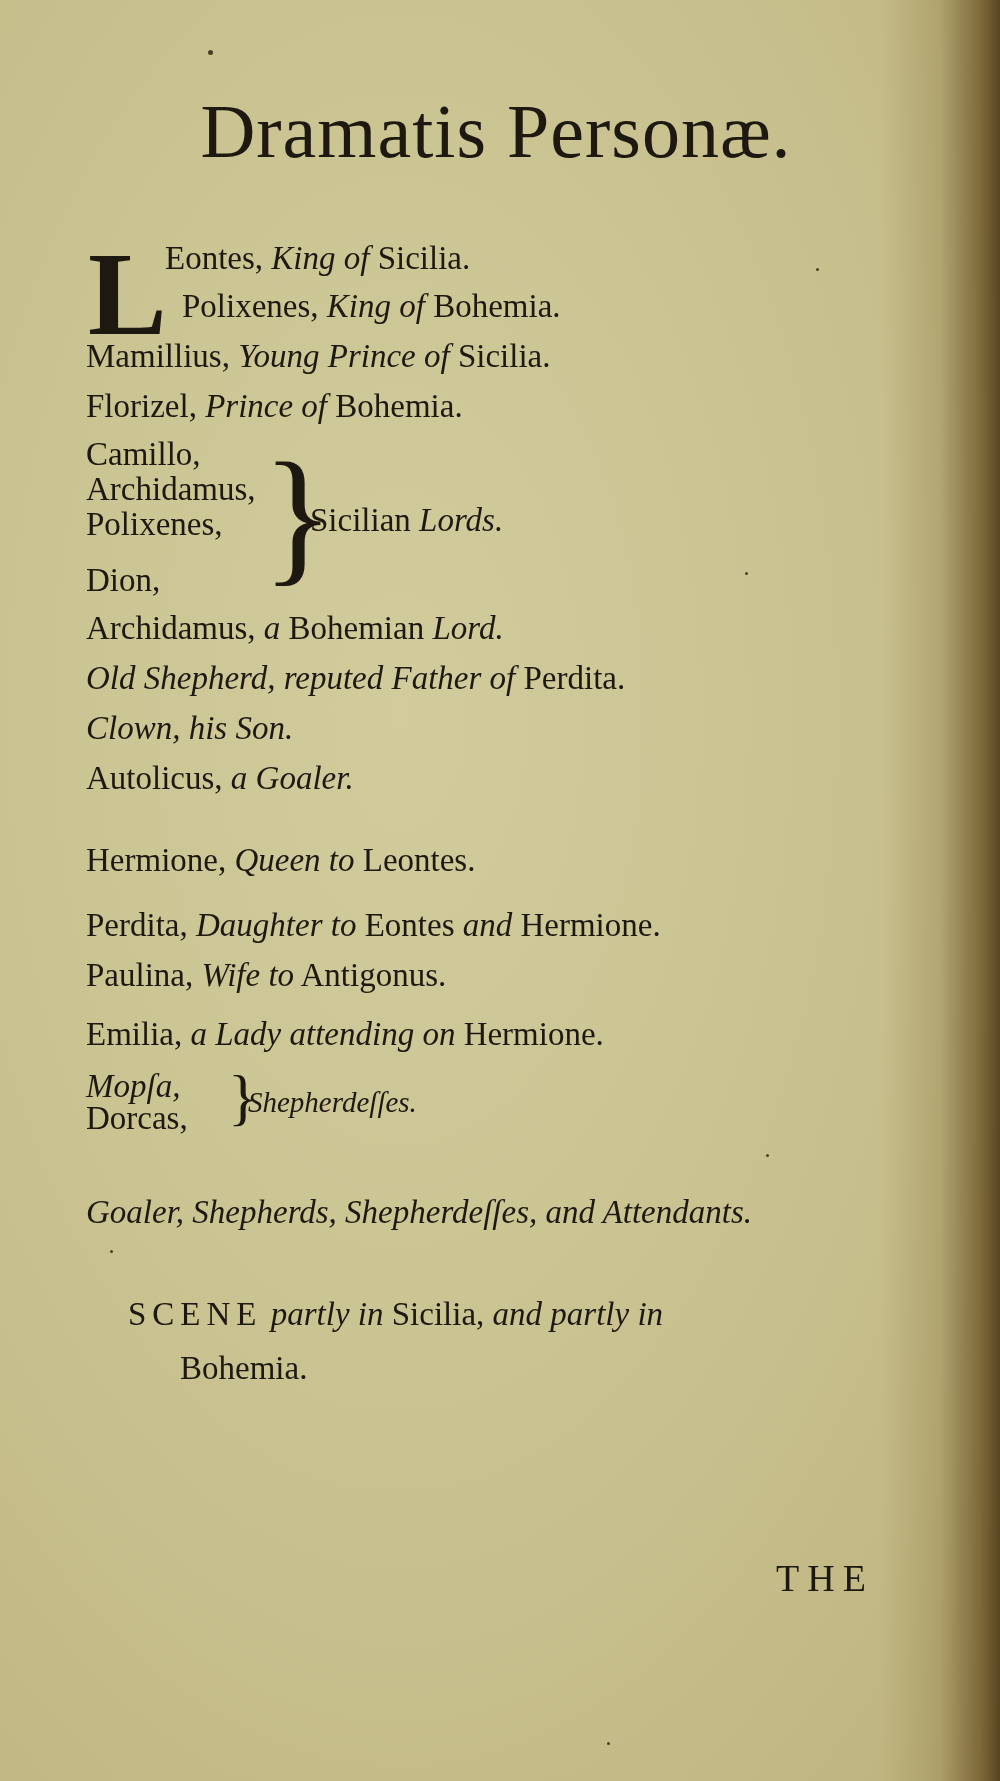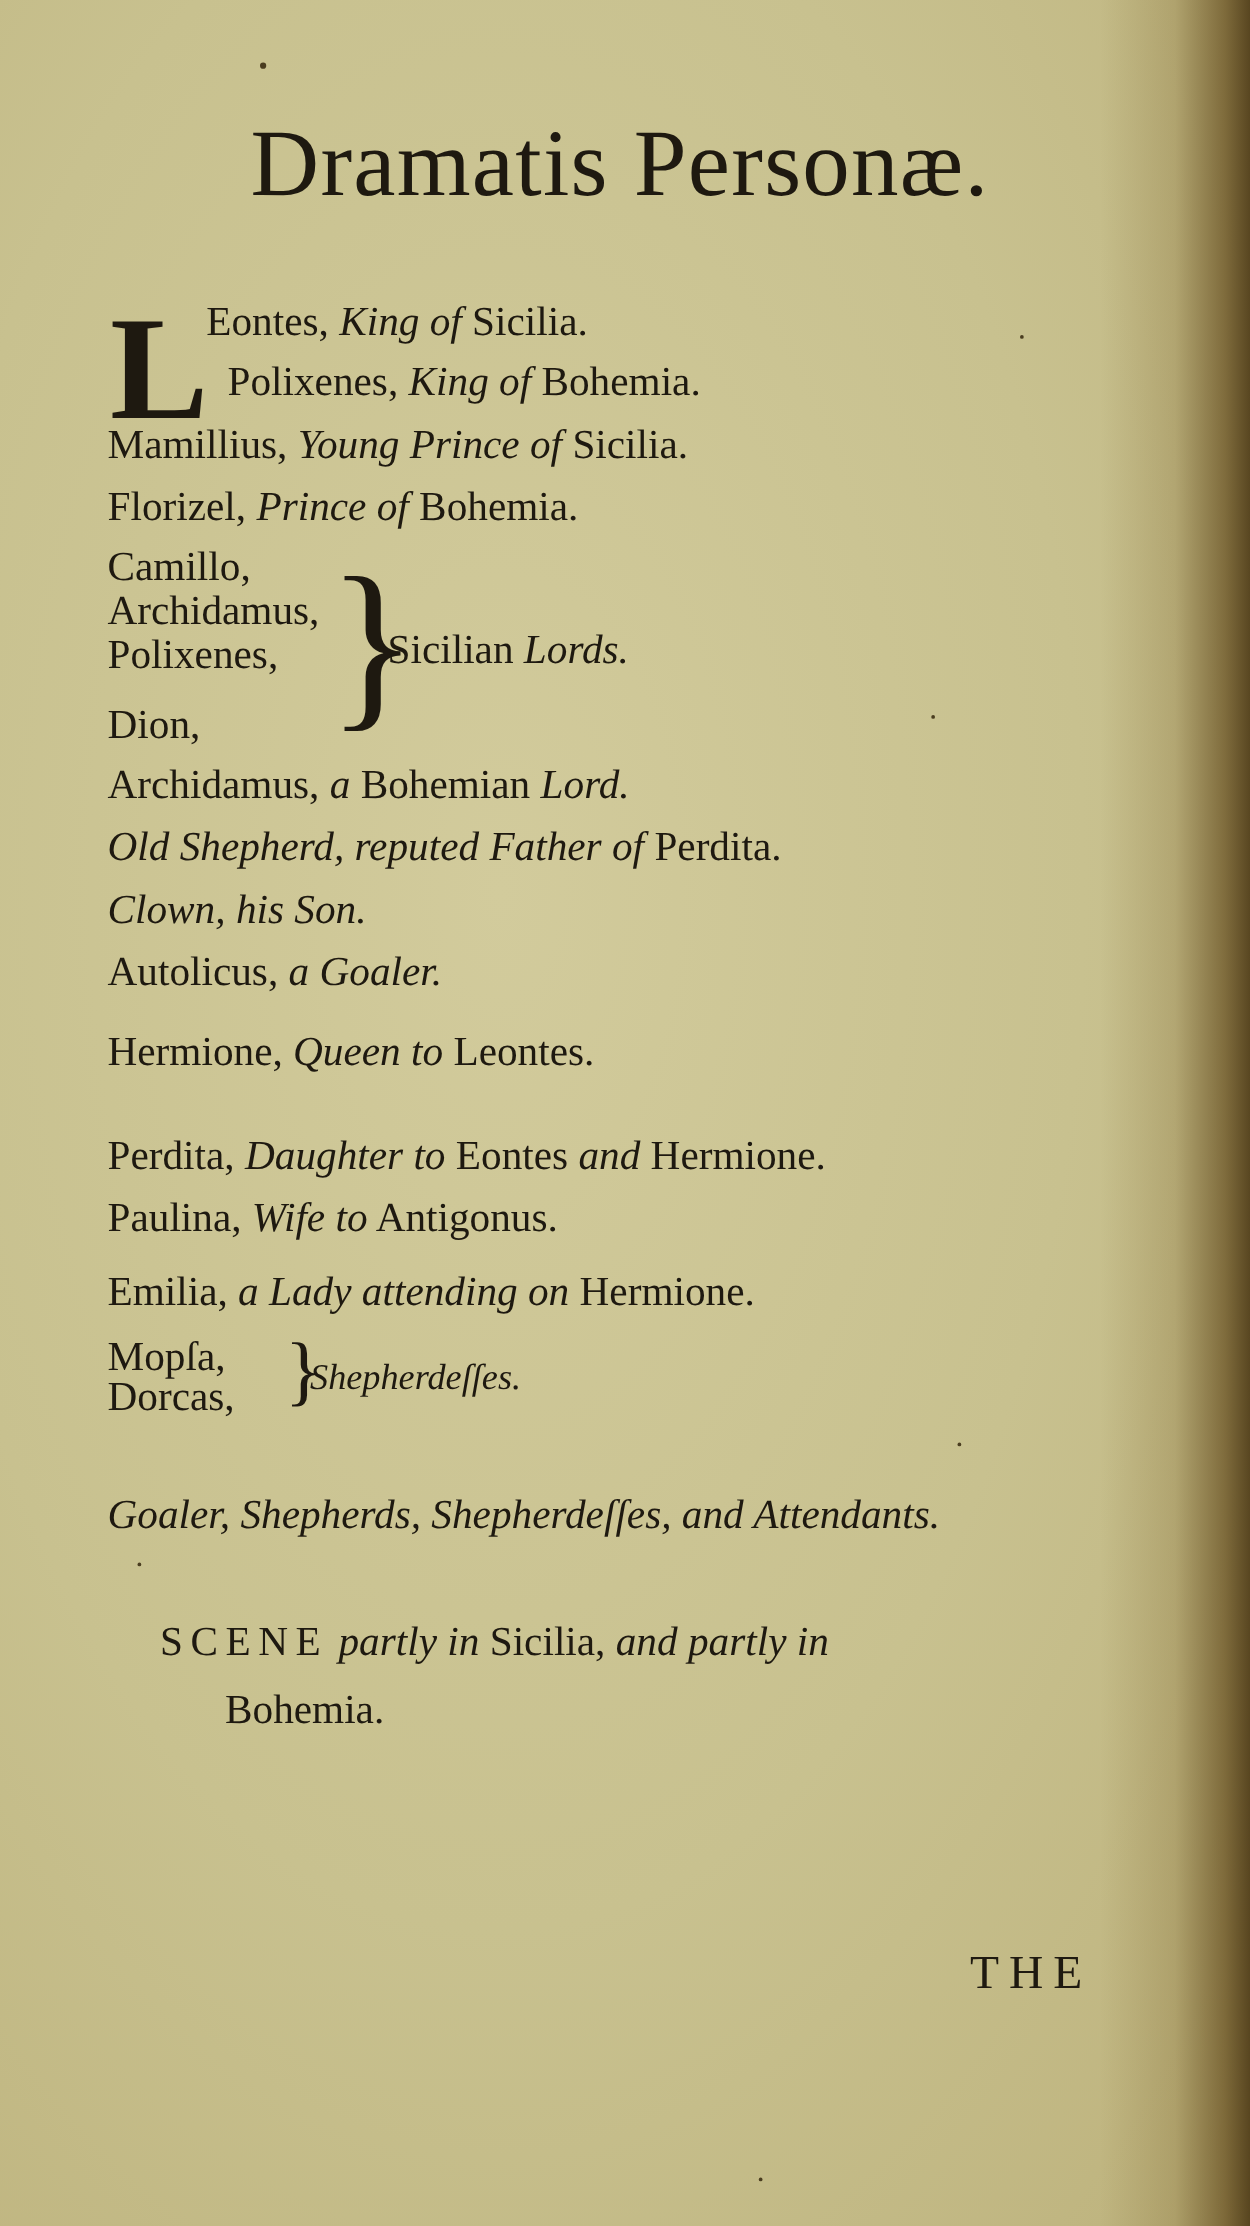--- a/index.html
+++ b/index.html
@@ -84,21 +84,21 @@
   </div>
   <div class="line" style="top:678px;margin-top:32px;">
     <span class="it">Clown,</span>
     <span class="it">his Son.</span>
   </div>
   <div class="line" style="top:760px;">
     <span>Autolicus,</span>
     <span class="it">a Goaler.</span>
   </div>
 
-  <div class="line" style="top:824px;">
+  <div class="line" style="top:842px;">
     <span>Hermione,</span>
     <span class="it">Queen to</span>
     <span>Leontes.</span>
   </div>
   <div class="line" style="top:907px;">
     <span>Perdita,</span>
     <span class="it">Daughter to</span>
     <span>Eontes</span>
     <span class="it">and</span>
     <span>Hermione.</span>
@@ -107,21 +107,21 @@
     <span>Paulina,</span>
     <span class="it">Wife to</span>
     <span>Antigonus.</span>
   </div>
   <div class="line" style="top:1016px;">
     <span>Emilia,</span>
     <span class="it">a Lady attending on</span>
     <span>Hermione.</span>
   </div>
 
-  <div class="group-name" style="top:1068px;">Mopſa,</div>
+  <div class="group-name" style="top:1068px;font-style:italic;">Mopſa,</div>
   <div class="group-name" style="top:1100px;">Dorcas,</div>
   <div class="brace-small" style="left:228px; top:1066px;">}</div>
   <div class="line it" style="left:248px; top:1086px; font-size:29px;">Shepherdeſſes.</div>
 
   <div class="line it" style="top:1194px;">Goaler, Shepherds, Shepherdeſſes, and Attendants.</div>
 
   <div class="line" style="left:128px; top:1296px;">
     <span style="letter-spacing:6px;">SCENE</span>
     <span class="it">partly in</span>
     <span>Sicilia,</span>

